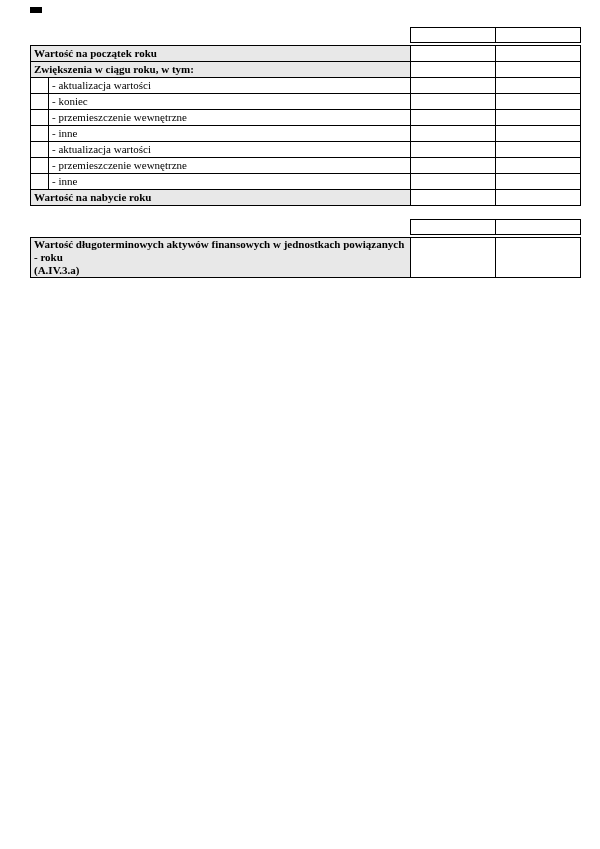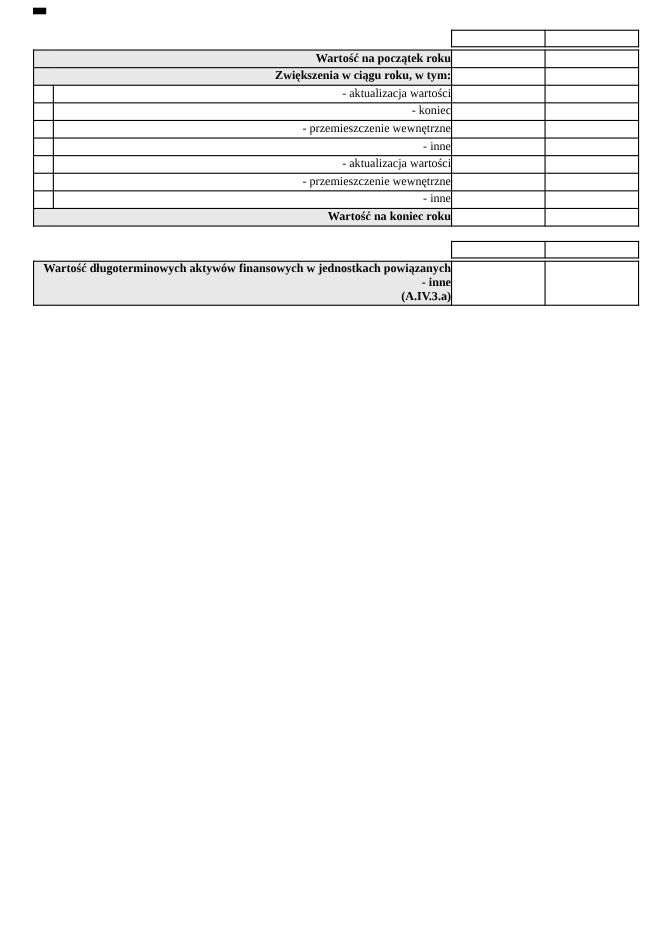--- a/index.html
+++ b/index.html
@@ -26,41 +26,40 @@
   .doc-title {
     margin-top: 28px;
     font-size: 11px;
     line-height: 13px;
     white-space: nowrap;
   }
   table {
     border-collapse: collapse;
     table-layout: fixed;
     width: 550px;
-    text-align: right;
   }
   table.t1 { margin-top: 14px; }
   table.t2 { margin-top: 13px; }
   td {
     font-size: 11px;
     line-height: 13px;
     height: 16px;
     vertical-align: middle;
     overflow: hidden;
   }
   td.b { border: 1px solid #000000; }
   td.noborder { border: none; background: transparent; }
   tr.hdr td { height: 15px; background: #ffffff; }
   tr.gap td { border: none; height: 3px; }
   td.section-label {
     font-weight: bold;
     background: #e8e8e8;
     padding-left: 3px;
   }
-  td.sub-label { padding-left: 13px; background: #ffffff; }
+  td.sub-label { padding-left: 3px; background: #ffffff; }
   td.indent-cell { background: #ffffff; }
   td.value-cell { background: #ffffff; }
   tr.big-row td { height: 30px; }
   td.section-label .line { display: block; }
 </style>
 </head>
 <body>
 
 <div class="page">
 
@@ -141,21 +140,21 @@
     </tr>
 
     <tr>
       <td class="b indent-cell"></td>
       <td class="b sub-label">- inne</td>
       <td class="b value-cell"></td>
       <td class="b value-cell"></td>
     </tr>
 
     <tr>
-      <td class="b section-label" colspan="2">Wartość na koniec roku</td>
+      <td class="b section-label" colspan="2">Wartość na nabycie roku</td>
       <td class="b value-cell"></td>
       <td class="b value-cell"></td>
     </tr>
   </tbody>
     </table>
 
   <table class="t2">
     <colgroup>
       <col style="width:18px">
         <col style="width:362px">
@@ -166,21 +165,21 @@
         <tr class="hdr">
       <td class="noborder" colspan="2"></td>
       <td class="b value-cell"></td>
       <td class="b value-cell"></td>
     </tr>
     <tr class="gap">
       <td colspan="4"></td>
     </tr>
     <tr class="big-row">
       <td class="b section-label" colspan="2">
-        <span class="line">Wartość długoterminowych aktywów finansowych w jednostkach powiązanych - inne</span>
+        <span class="line">Wartość długoterminowych aktywów finansowych w jednostkach powiązanych - roku</span>
         <span class="line">(A.IV.3.a)</span>
       </td>
       <td class="b value-cell"></td>
       <td class="b value-cell"></td>
     </tr>
   </tbody>
     </table>
 
 </div>
 

